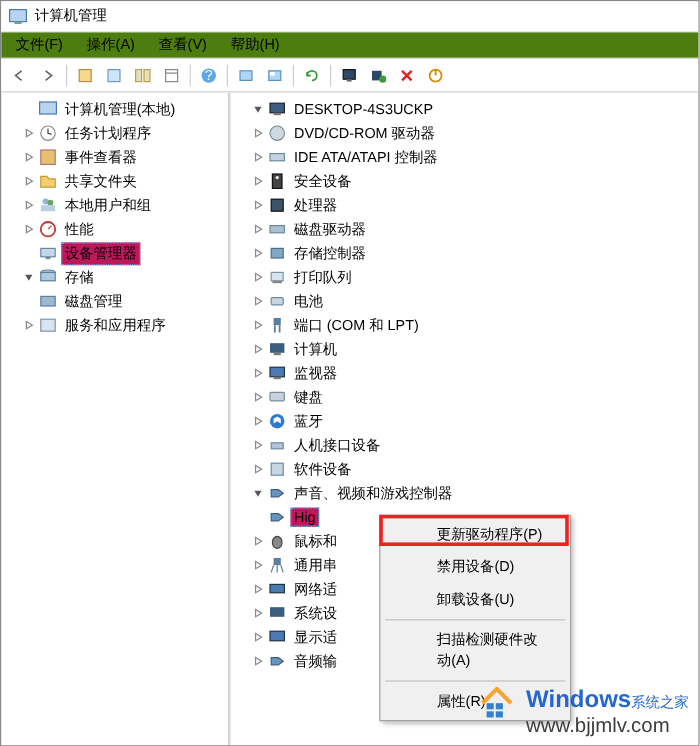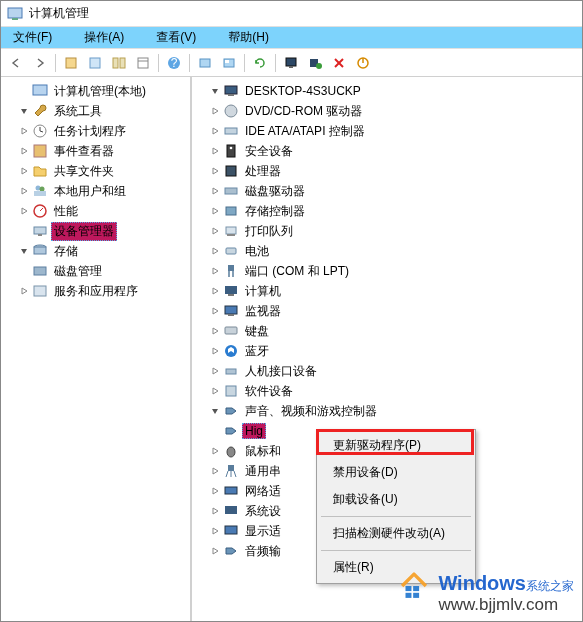--- a/index.html
+++ b/index.html
@@ -1,38 +1,38 @@
 <!DOCTYPE html>
 <html><head>
 <meta charset="utf-8">
 <style>
 * { margin: 0; padding: 0; box-sizing: border-box; font-family: "Microsoft YaHei", "Segoe UI", sans-serif; font-size: 12px; }
 body { background: #fff; width: 583px; height: 622px; overflow: hidden; position: relative; border: 1px solid #888; }
 .titlebar { height: 26px; display: flex; align-items: center; padding: 0 6px; gap: 6px; background: #fff; border-bottom: 1px solid #e0e0e0; }
 .titlebar .icon-box { width: 16px; height: 16px; }
-.menubar { height: 22px; display: flex; align-items: center; padding: 0 4px; gap: 16px; background: #7dd3fc; border-bottom: 1px solid #e0e0e0; }
+.menubar { height: 22px; display: flex; align-items: center; padding: 0 4px; gap: 4px; background: #4d7c0f; border-bottom: 1px solid #e0e0e0; }
 .menubar .menu-item { padding: 2px 8px; cursor: default; }
 .toolbar { height: 28px; display: flex; align-items: center; padding: 0 4px; gap: 2px; background: #fff; border-bottom: 1px solid #d0d0d0; }
 .toolbar .tbtn { width: 22px; height: 22px; display: flex; align-items: center; justify-content: center; cursor: pointer; border: 1px solid transparent; }
 .toolbar .sep { width: 1px; height: 18px; background: #ccc; margin: 0 2px; }
 .content { display: flex; height: calc(100% - 76px); }
 .left-pane { width: 190px; border-right: 1px solid #d0d0d0; padding: 4px 0; position: relative; }
 .right-pane { flex: 1; padding: 4px 0; border-left: 1px solid #d0d0d0; position: relative; overflow: hidden; }
 .tree { list-style: none; }
 .tree li { white-space: nowrap; }
 .tree-row { display: flex; align-items: center; height: 20px; padding-left: 16px; }
 .tree-row .expander { width: 14px; height: 14px; display: flex; align-items: center; justify-content: center; cursor: pointer; }
 .tree-row .node-icon { width: 16px; height: 16px; margin: 0 3px 0 1px; flex-shrink: 0; }
 .tree-row .label { padding: 1px 3px; cursor: default; }
 .tree-row.selected .label { background: #be185d; border: 1px dotted #5aa8e6; padding: 0 2px; }
 .indent-1 { padding-left: 16px; }
 .indent-2 { }
 
 .context-menu { position: absolute; background: #f0f0f0; border: 1px solid #a0a0a0; box-shadow: 2px 2px 4px rgba(0,0,0,0.25); padding: 2px; width: 160px; left: 315px; top: 428px; }
-.context-menu .cm-item { padding: 5px 14px; cursor: default; }
+.context-menu .cm-item { padding: 5px 14px; cursor: default; margin-left: 31px; }
 .context-menu .cm-sep { height: 1px; background: #c0c0c0; margin: 3px 2px; }
 .red-box { position: absolute; border: 3px solid #e22; left: 315px; top: 428px; width: 158px; height: 26px; pointer-events: none; }
 .watermark { position: absolute; right: 8px; bottom: 6px; display: flex; align-items: center; gap: 6px; opacity: 0.95; }
 .watermark .house { width: 36px; height: 34px; }
 .watermark .wm-text { font-size: 18px; color: #1a5fcc; display: flex; align-items: baseline; margin-top: 16px; }
 .watermark .wm-text b { color: #1a5fcc; font-weight: 600; font-size: 20px; }
 .watermark .wm-text span { color: #1a5fcc; }
 .watermark .wm-url { font-size: 17px; color: #333; }
 .svg-exp { stroke: #666; stroke-width: 1.4; fill: none; }
 </style>
@@ -151,31 +151,20 @@
         <div class="tree-row">
           <span class="expander"></span>
           <span class="node-icon"><svg viewBox="0 0 16 16">
                 <rect x="1" y="2" width="14" height="10" fill="#b8d4ef" stroke="#4a7ab3"></rect>
               </svg></span>
           <span class="label">计算机管理(本地)</span>
         </div>
         <ul class="tree">
 
           <li>
-            <div class="tree-row indent-1">
-              <span class="expander">
-                  <svg width="10" height="10">
-                    <path d="M2 3 L8 3 L5 8 Z" fill="#555"></path>
-                  </svg>
-                </span>
-              <span class="node-icon"><svg viewBox="0 0 16 16">
-                    <path d="M3 10 L8 5 A3 3 0 1 1 11 8 L6 13 Z" fill="#d6a94a" stroke="#9c7520"></path>
-                  </svg></span>
-              <span class="label">系统工具</span>
-            </div>
             <ul class="tree">
               <li>
                   <div class="tree-row indent-2">
                     <span class="expander">
                       <svg width="10" height="10">
                         <path d="M3 2 L8 5 L3 8 Z" fill="none" stroke="#888"></path>
                       </svg>
                     </span>
                     <span class="node-icon"><svg viewBox="0 0 16 16">
                         <circle cx="8" cy="8" r="6" fill="#fff" stroke="#888"></circle>

